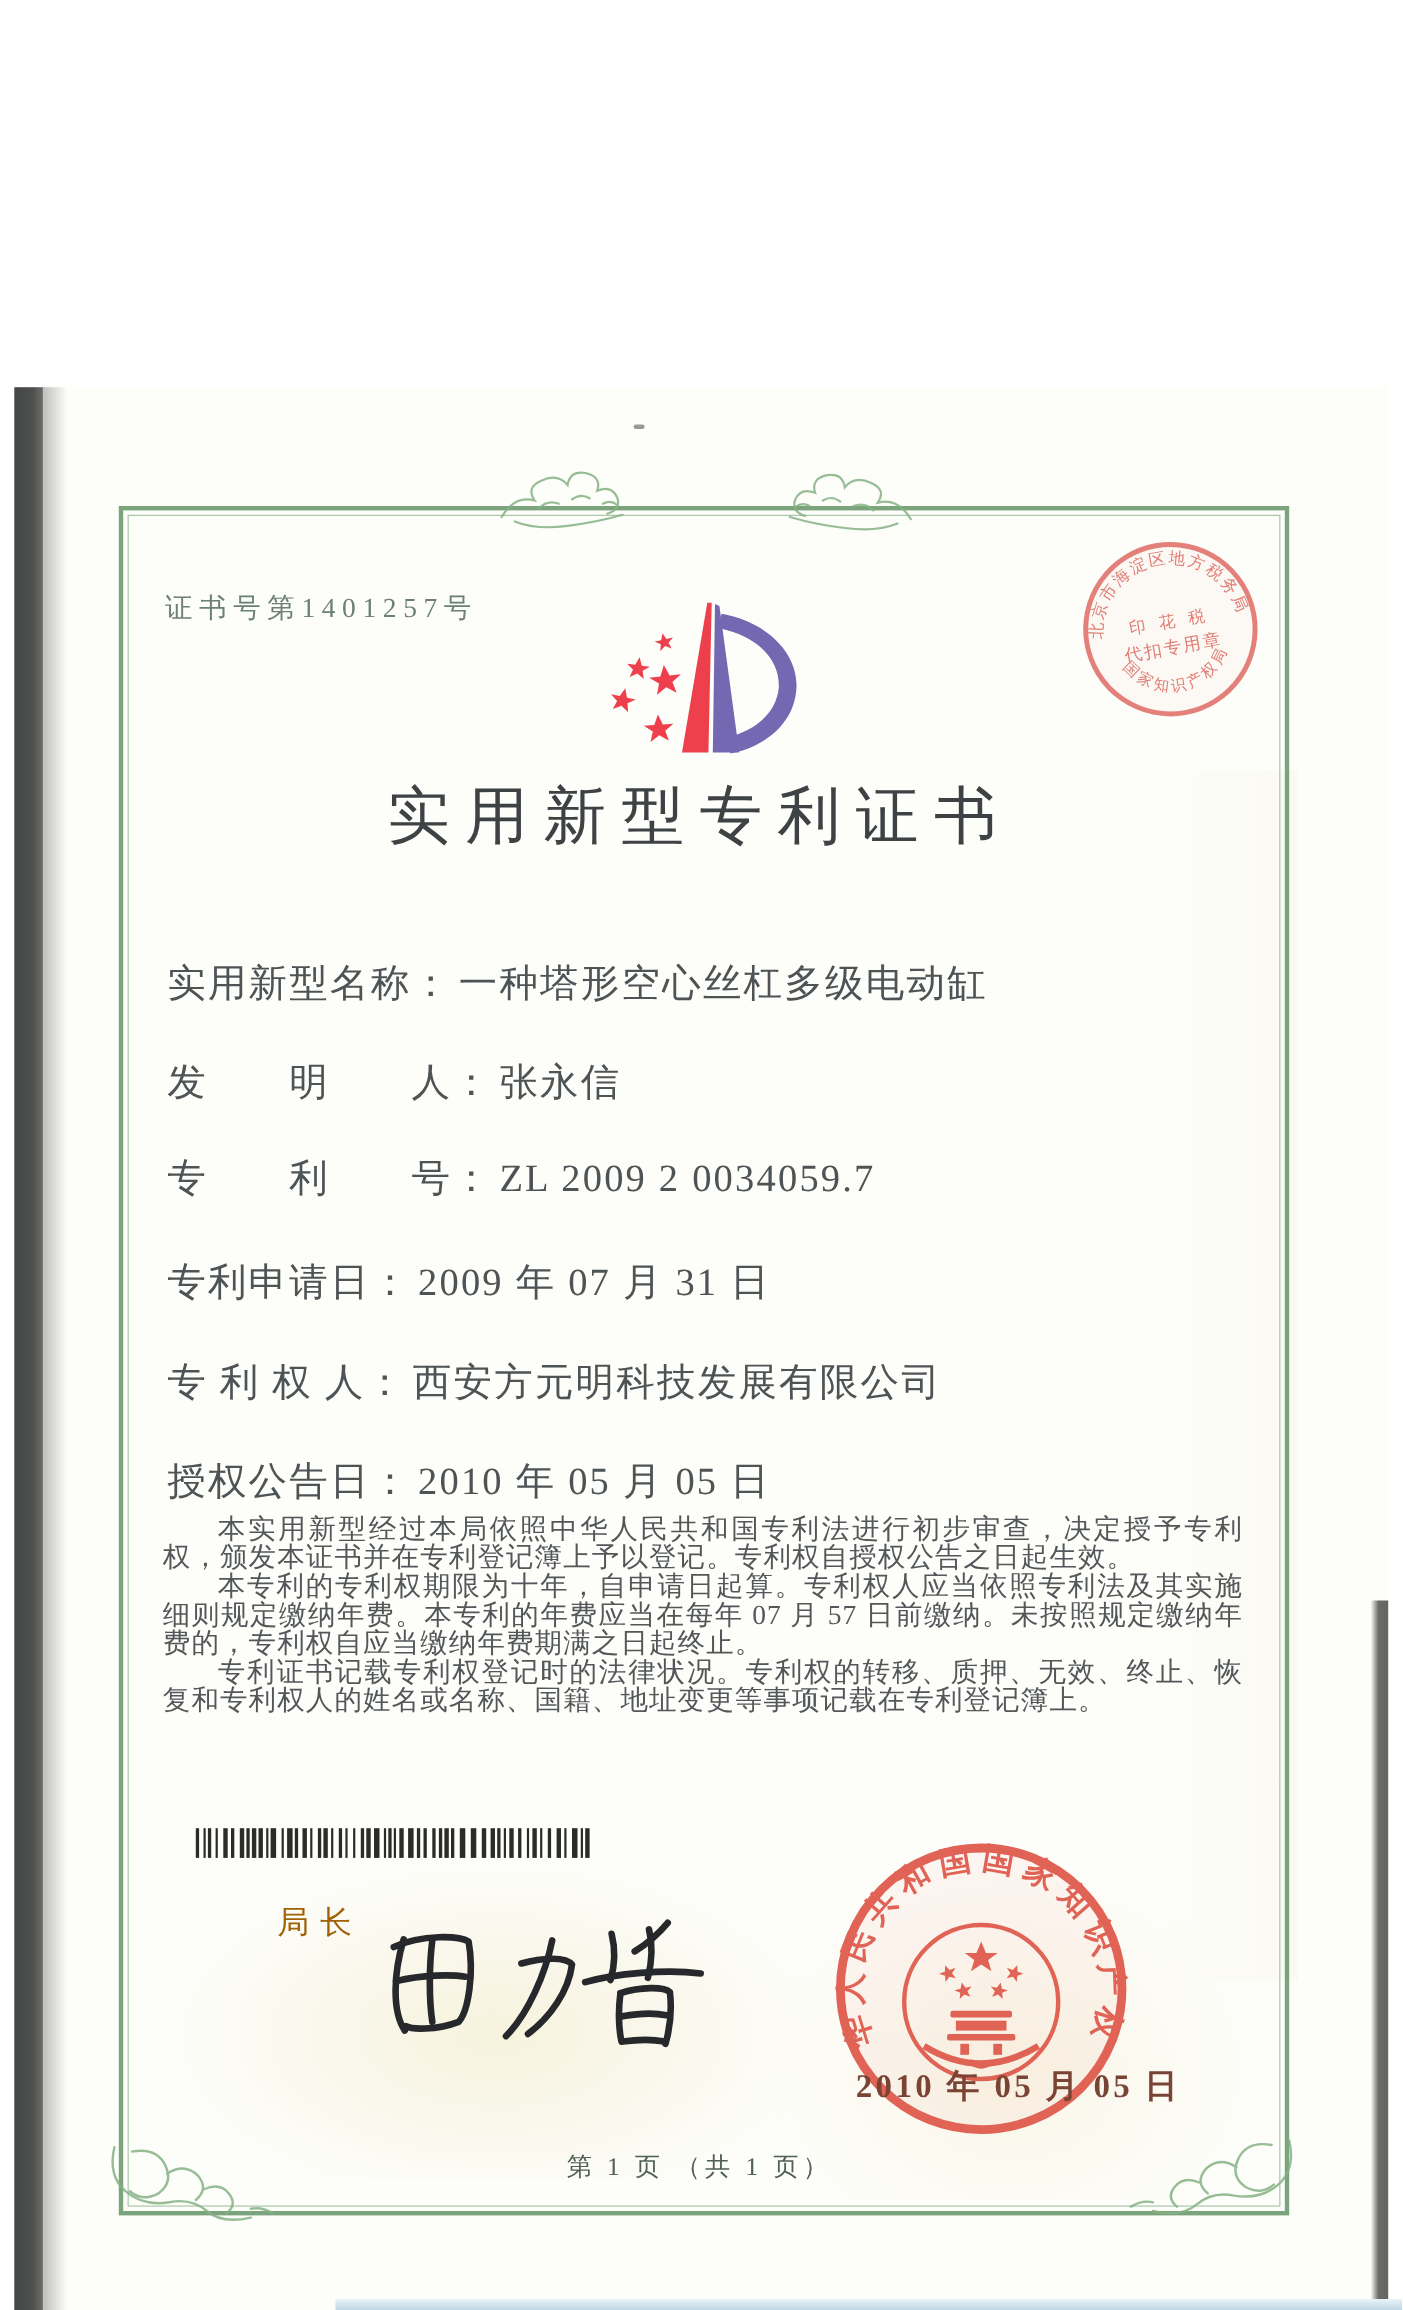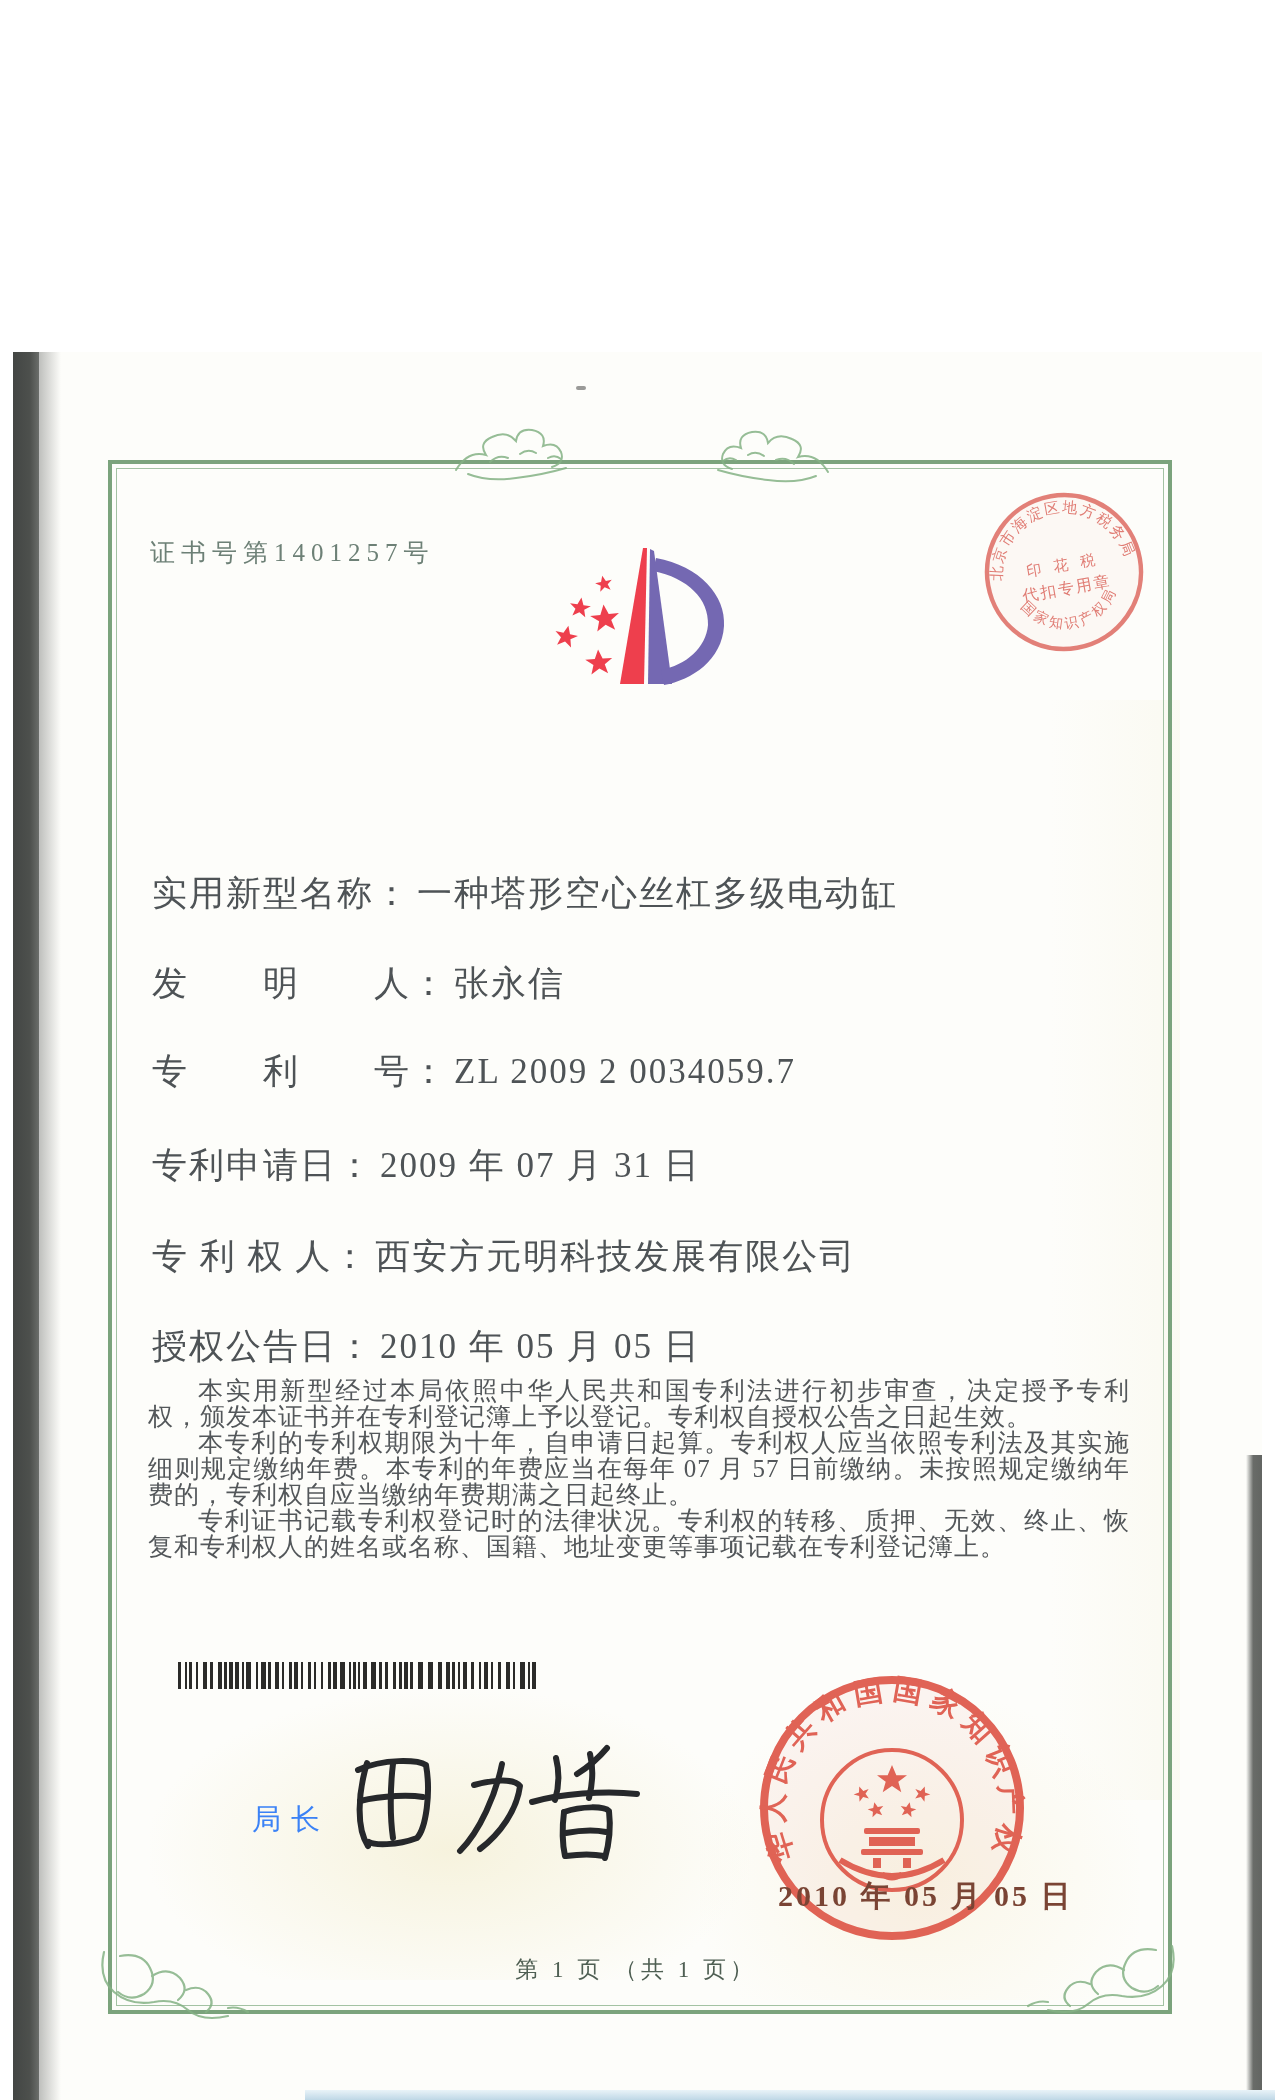--- a/index.html
+++ b/index.html
@@ -38,21 +38,21 @@
     font-size:57px;color:#3e4244;letter-spacing:14px;font-weight:500;}
   .field-row{left:152px;font-size:35px;color:#4e5356;letter-spacing:2px;white-space:nowrap;}
   .field-row .val{margin-left:6px;}
   .r0{top:870px;} .r1{top:960px;} .r2{top:1048px;}
   .r3{top:1142px;} .r4{top:1233px;} .r5{top:1323px;}
   .paras{left:148px;top:1378px;width:982px;font-size:25px;line-height:26px;
     color:#53575a;text-align:justify;letter-spacing:1px;}
   .paras p{margin:0;text-indent:2em;}
   .barcode{left:178px;top:1662px;width:368px;height:27px;}
   .barcode i{position:absolute;top:0;height:100%;background:#2b2b29;}
-  .dir-label{left:252px;top:1800px;font-size:29px;color:#3b82f6;letter-spacing:10px;}
+  .dir-label{left:252px;top:1728px;font-size:29px;color:#a16207;letter-spacing:10px;}
   .issue-date{left:778px;top:1876px;font-size:30px;color:#7a4434;
     letter-spacing:3px;font-weight:600;z-index:6;}
   .footer{left:108px;top:1954px;width:1056px;text-align:center;
     font-size:23px;color:#4f5f53;letter-spacing:4px;}
   .visually-hidden{position:absolute;width:1px;height:1px;overflow:hidden;
     clip:rect(0 0 0 0);white-space:nowrap;}
   svg{display:block;}
   .seal-top{left:976px;top:484px;z-index:5;}
   .seal-bottom{left:752px;top:1668px;z-index:5;}
   .logo{left:548px;top:538px;}
@@ -140,20 +140,21 @@
         <textPath href="#arcT" startOffset="50%" text-anchor="middle">北京市海淀区地方税务局</textPath>
       </text>
       <text font-size="14" fill="#dd6f66" letter-spacing="3" font-family="'Liberation Sans',sans-serif">
         <textPath href="#arcB" startOffset="50%" text-anchor="middle">国家知识产权局</textPath>
       </text>
       <text x="0" y="-2" font-size="15" fill="#dd6f66" text-anchor="middle" letter-spacing="4" font-family="'Liberation Sans',sans-serif">印 花 税</text>
       <text x="0" y="22" font-size="16" fill="#dd6f66" text-anchor="middle" letter-spacing="2" font-family="'Liberation Sans',sans-serif">代扣专用章</text>
     </g>
   </svg>
 
+  <div class="abs title">实用新型专利证书</div>
 
   <div class="abs field-row r0">
     <span>实用新型名称：</span><span class="val">一种塔形空心丝杠多级电动缸</span>
   </div>
   <div class="abs field-row r1">
     <span>发　　明　　人：</span><span class="val">张永信</span>
   </div>
   <div class="abs field-row r2">
     <span>专　　利　　号：</span><span class="val">ZL 2009 2 0034059.7</span>
   </div>

